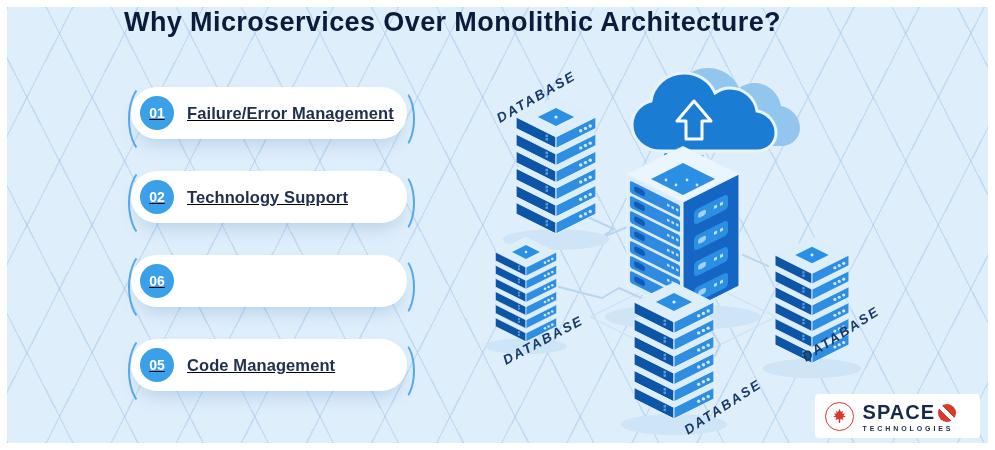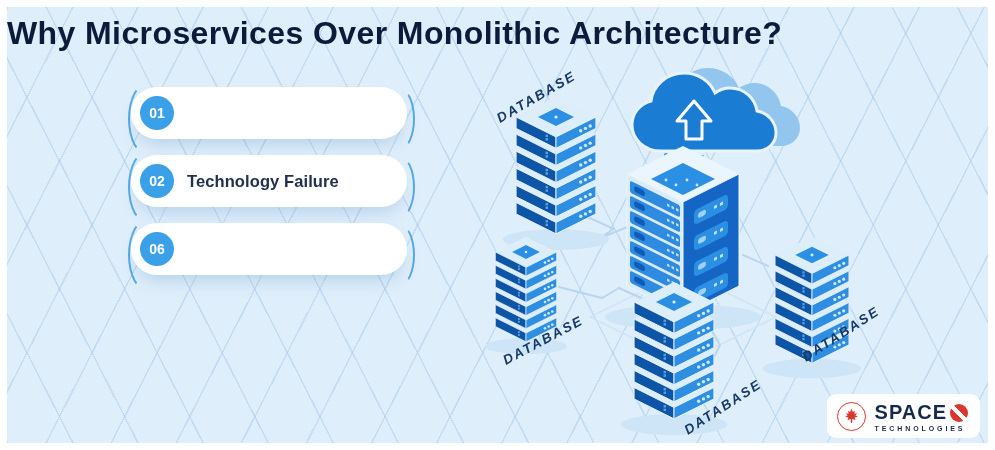--- a/index.html
+++ b/index.html
@@ -10,27 +10,27 @@
   }
   .canvas {
     width:100%; height:100%; position:relative; overflow:hidden;
     background-color:#dfeefb;
     background-image:
       repeating-linear-gradient(63deg,  rgba(168,203,235,.50) 0 1.5px, transparent 1.5px 58px),
       repeating-linear-gradient(117deg, rgba(168,203,235,.50) 0 1.5px, transparent 1.5px 58px);
   }
 
   .title {
-    position:absolute; top:8px; left:0; right:90px; 
-    font-size:32px; font-weight:800; letter-spacing:.4px; color:#0c1b3a;
+    position:absolute; top:0; left:0; right:90px; text-align:center;
+    font-size:27px; font-weight:800; letter-spacing:.4px; color:#0c1b3a;
   }
 
   
   .benefits { position:absolute; left:124px; top:80px; width:276px; }
-  .benefit { position:relative; height:64px; margin-bottom:4px; }
+  .benefit { position:relative; height:64px; margin-bottom:20px;text-decoration:underline; }
   .benefit .arc-left, .benefit .arc-right {
     position:absolute; border:2px solid transparent; border-radius:50%; pointer-events:none;
   }
   .benefit .arc-left  { left:-3px; top:-5px; width:40px; height:calc(100% + 10px); border-left-color:#54a9e9; }
   .benefit .arc-right { right:-8px; top:1px; width:30px; height:calc(100% - 2px); border-right-color:#54a9e9; }
   .pill {
     position:relative; z-index:1; height:52px; background:#ffffff; border-radius:28px;
     display:flex; align-items:center; padding-left:9px;
     box-shadow:0 10px 18px -6px rgba(80,135,190,.30);
   }
@@ -42,22 +42,22 @@
   .benefit-label { margin-left:13px; font-size:16.5px; font-weight:600; color:#22304e; letter-spacing:.1px; }
 
   
   .illustration { position:absolute; left:449px; top:52px; width:530px; height:390px; }
   .db-label {
     font-size:13.5px; font-weight:700; font-style:italic; letter-spacing:2px; fill:#173a66;
   }
 
   
   .logo-card {
-    position:absolute; right:8px; bottom:5px; background:#ffffff; border-radius:9px;
-    padding:7px 12px 6px 10px; display:flex; align-items:center; gap:9px; z-index:2;
+    position:absolute; right:8px; bottom:5px; background:#ffffff; border-radius:4px;
+    padding:7px 24px 6px 10px; display:flex; align-items:center; gap:9px; z-index:2;
   }
   .leaf-badge {
     width:29px; height:29px; border-radius:50%; border:1.5px solid #d8382e;
     display:flex; align-items:center; justify-content:center;
   }
   .logo-text-col { display:flex; flex-direction:column; }
   .logo-row { display:flex; align-items:center; gap:3px; }
   .logo-brand { font-size:20px; font-weight:800; color:#16294d; letter-spacing:1px; }
   .o-slash {
     display:inline-block; width:18px; height:18px; border-radius:50%; background:#d8382e;
@@ -73,41 +73,50 @@
 
     <div class="title">Why Microservices Over Monolithic Architecture?</div>
 
     <div class="benefits">
 
       <div class="benefit">
         <div class="arc-left"></div>
         <div class="arc-right"></div>
         <div class="pill">
           <div class="badge">01</div>
+          <div class="benefit-label">Failure/Error Management</div>
         </div>
       </div>
 
       <div class="benefit">
         <div class="arc-left"></div>
         <div class="arc-right"></div>
         <div class="pill">
           <div class="badge">02</div>
-          <div class="benefit-label">Technology Failure</div>
+          <div class="benefit-label">Technology Support</div>
         </div>
       </div>
 
       <div class="benefit">
         <div class="arc-left"></div>
         <div class="arc-right"></div>
         <div class="pill">
           <div class="badge">06</div>
         </div>
       </div>
 
 
+      <div class="benefit">
+        <div class="arc-left"></div>
+        <div class="arc-right"></div>
+        <div class="pill">
+          <div class="badge">05</div>
+          <div class="benefit-label">Code Management</div>
+        </div>
+      </div>
 
     </div>
 
     <svg class="illustration" viewBox="0 0 530 390" xmlns="http://www.w3.org/2000/svg">
       <defs>
 
         <g id="dbu">
           <path d="M-42 0 L0 -21 L42 0 L0 21 Z" fill="#ddeefb"></path>
           <path d="M-42 0 L0 21 L0 33 L-42 12 Z" fill="#0d55a6" stroke="#e8f3fc" stroke-width="1"></path>
           <path d="M0 21 L42 0 L42 12 L0 33 Z" fill="#2e8fe2" stroke="#e8f3fc" stroke-width="1"></path>

